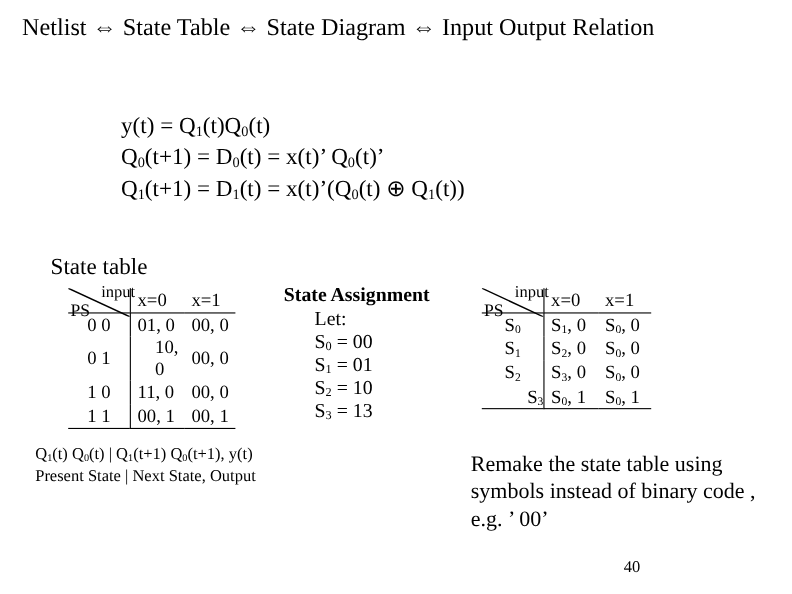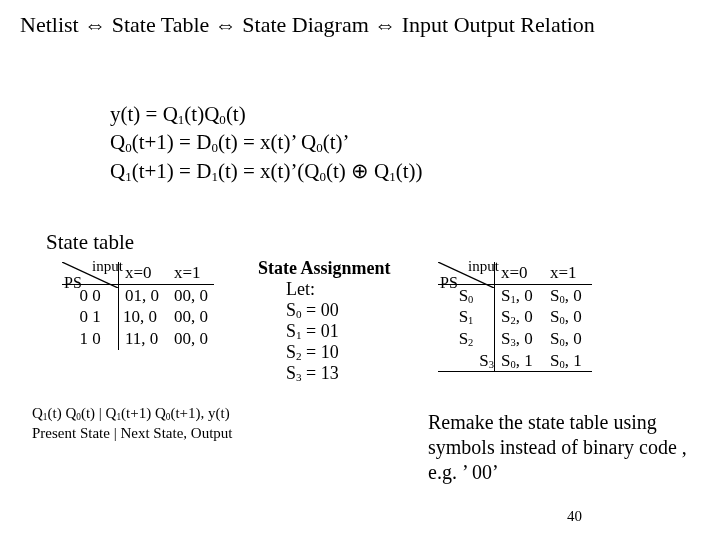--- a/index.html
+++ b/index.html
@@ -67,27 +67,32 @@
         <td class="left-v" style="width:50px;padding-left:6px">x=0</td>
         <td style="width:46px;padding-left:6px">x=1</td>
       </tr>
       <tr>
         <td class="top-h" style="text-align:center">0 0</td>
         <td class="top-h left-v" style="padding-left:6px">01, 0</td>
         <td class="top-h" style="padding-left:6px">00, 0</td>
       </tr>
       <tr>
         <td style="text-align:center">0 1</td>
-        <td class="left-v" style="padding-left:4px">10, 0</td>
+        <td class="left-v" style="padding-left:22px">10, 0</td>
         <td style="padding-left:6px">00, 0</td>
       </tr>
       <tr>
         <td style="text-align:center">1 0</td>
         <td class="left-v" style="padding-left:6px">11, 0</td>
         <td style="padding-left:6px">00, 0</td>
+      </tr>
+      <tr>
+        <td class="bot-h" style="text-align:center">1 1</td>
+        <td class="bot-h left-v" style="padding-left:6px">00, 1</td>
+        <td class="bot-h" style="padding-left:6px">00, 1</td>
       </tr>
     </tbody>
       </table>
   </div>
 
   <div class="assign">
     <b>State Assignment</b>
     <div class="ind">Let:</div>
     <div class="ind"><span>S</span><sub>0</sub><span> = 00</span></div>
     <div class="ind"><span>S</span><sub>1</sub><span> = 01</span></div>

